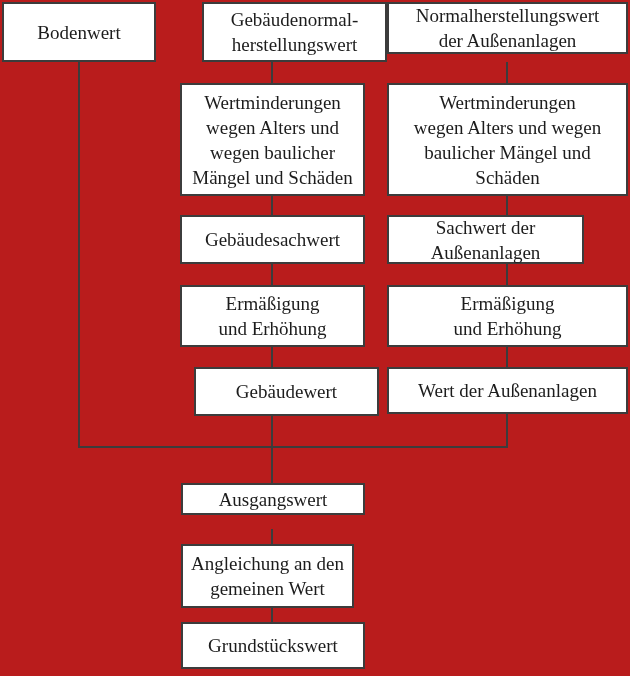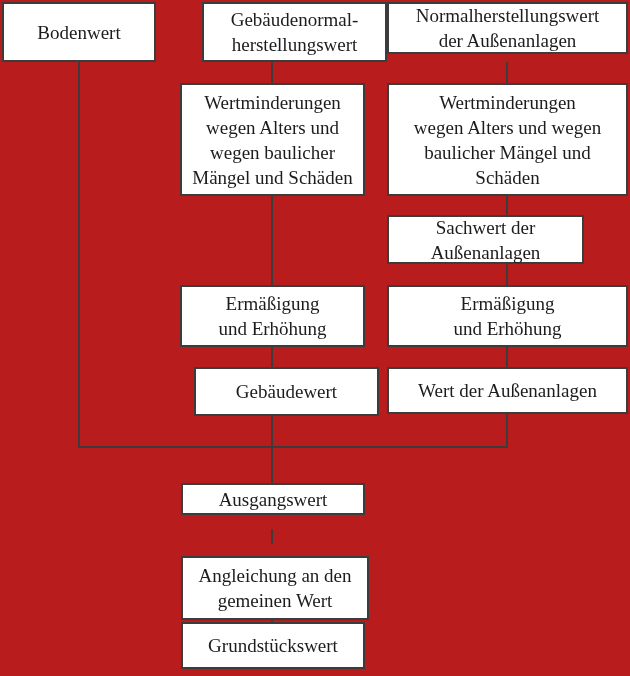--- a/index.html
+++ b/index.html
@@ -42,21 +42,21 @@
   .n-normalherst      { left: 387px; top:   2px; width: 241px; height:  52px; text-align: center; }
   .n-wertmind-mid     { left: 180px; top:  83px; width: 185px; height: 113px; }
   .n-wertmind-right   { left: 387px; top:  83px; width: 241px; height: 113px; }
   .n-gebsachwert      { left: 180px; top: 215px; width: 185px; height:  49px; }
   .n-sachwert-aussen  { left: 387px; top: 215px; width: 197px; height:  49px; }
   .n-ermaess-mid      { left: 180px; top: 285px; width: 185px; height:  62px; }
   .n-ermaess-right    { left: 387px; top: 285px; width: 241px; height:  62px; }
   .n-gebwert          { left: 194px; top: 367px; width: 185px; height:  49px; }
   .n-wert-aussen      { left: 387px; top: 367px; width: 241px; height:  47px; text-align: right; }
   .n-ausgangswert     { left: 181px; top: 483px; width: 184px; height:  32px; }
-  .n-angleichung      { left: 181px; top: 544px; width: 188px; height:  64px; margin-top: 12px; }
+  .n-angleichung      { left: 181px; top: 544px; width: 173px; height:  64px; }
   .n-grundstueck      { left: 181px; top: 622px; width: 184px; height:  47px; }
   
   .e-left-v    { left:  78px; top:  62px; width:   2px; height: 386px; }
   .e-mid-v     { left: 271px; top:  62px; width:   2px; height: 421px; }
   .e-right-v   { left: 506px; top:  62px; width:   2px; height: 386px; }
   .e-merge-h   { left:  78px; top: 446px; width: 430px; height:   2px; }
   .e-bottom-v1 { left: 271px; top: 529px; width:   2px; height:  15px; }
   .e-bottom-v2 { left: 271px; top: 608px; width:   2px; height:  14px; }
 </style>
 </head>
@@ -77,20 +77,21 @@
   <div class="node n-normalherst">Normalherstellungswert
 der Außenanlagen</div>
   <div class="node n-wertmind-mid">Wertminderungen
 wegen Alters und
 wegen baulicher
 Mängel und Schäden</div>
   <div class="node n-wertmind-right">Wertminderungen
 wegen Alters und wegen
 baulicher Mängel und
 Schäden</div>
+  <div class="node n-gebsachwert">Gebäudesachwert</div>
   <div class="node n-sachwert-aussen">Sachwert der Außenanlagen</div>
   <div class="node n-ermaess-mid">Ermäßigung
 und Erhöhung</div>
   <div class="node n-ermaess-right">Ermäßigung
 und Erhöhung</div>
   <div class="node n-gebwert">Gebäudewert</div>
   <div class="node n-wert-aussen">Wert der Außenanlagen</div>
   <div class="node n-ausgangswert">Ausgangswert</div>
   <div class="node n-angleichung">Angleichung an den
 gemeinen Wert</div>

